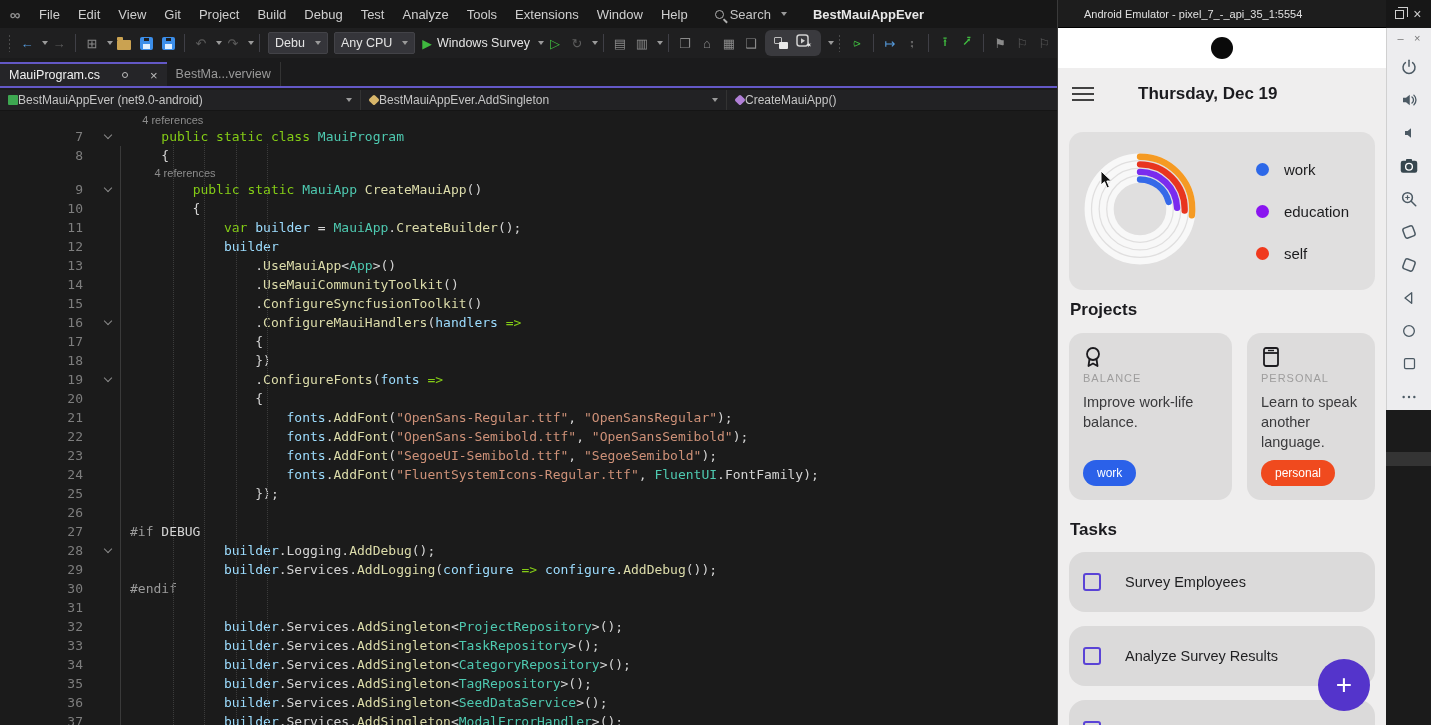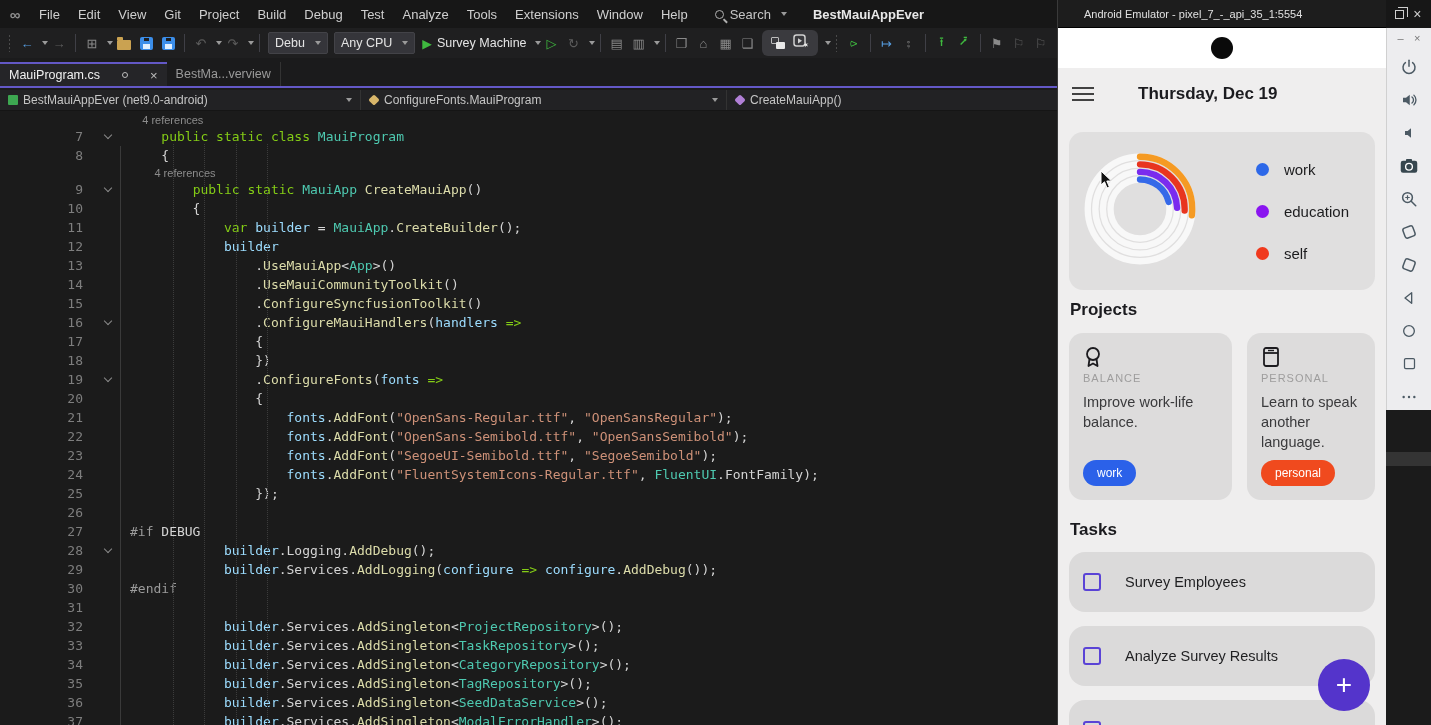--- a/index.html
+++ b/index.html
@@ -56,21 +56,21 @@
                 border-bottom:2px solid #6358c6; display:flex; align-items:flex-end; }
   .tab { height:24px; display:flex; align-items:center; padding:0 9px; font-size:12.5px; gap:22px; cursor:default; }
   .tab.active { background:#252528; border-top:2px solid #6358c6; color:#f0f0f0; }
   .tab.inactive { color:#9a9a9a; border-right:1px solid #333; }
   .tab-dot { width:6px; height:6px; border:1px solid #bdbdbd; border-radius:50%; }
   .tab-x { color:#bdbdbd; font-size:13px; }
 
   
   .vs-breadcrumb { position:absolute; left:0; top:90px; width:1057px; height:21px; background:#222224;
                    display:flex; align-items:center; font-size:12px; color:#c5c5c5; border-bottom:1px solid #151515; }
-  .bc-item { display:flex; align-items:center; gap:5px; padding:0 8px; height:100%;text-align:center; }
+  .bc-item { display:flex; align-items:center; padding:0 8px; height:100%;text-align:center; }
   .bc-div { width:1px; height:100%; background:#333; }
   .bc-flex { flex:1; }
   .ic-proj { width:10px; height:10px; background:#3da751; border-radius:1px; }
   .ic-class { width:10px; height:10px; background:#d8b66a; transform:rotate(45deg) scale(.8); border-radius:2px; }
   .ic-method { width:10px; height:10px; background:#b180d7; transform:rotate(45deg) scale(.8); border-radius:2px; }
 
   
   .vs-editor { position:absolute; left:0; top:112px; width:100%; bottom:0; background:#1b1b1b; overflow:hidden; }
   .guide { position:absolute; top:32px; bottom:0; width:0; border-left:1px dotted #3c3c3c; }
   .scopeline { position:absolute; left:120px; top:34px; bottom:0; width:0; border-left:1px solid #3a3a3a; }
@@ -199,21 +199,21 @@
       <div class="dd">
         <span>Debu</span>
         <span class="caret-dn"></span>
       </div>
       <div class="dd">
         <span>Any CPU</span>
         <span class="caret-dn"></span>
       </div>
       <div class="run-btn">
         <span class="green">▶</span>
-        <span>Survey Machine</span>
+        <span>Windows Survey</span>
       </div>
       <div class="tb-caret">
         <span class="caret-dn"></span>
       </div>
       <div class="tb-ic green">▷</div>
       <div class="tb-ic grayed">↻</div>
       <div class="tb-caret">
         <span class="caret-dn"></span>
       </div>
       <div class="tb-sep"></div>
@@ -272,21 +272,21 @@
 
   <div class="vs-breadcrumb">
     <div class="bc-item" style="width:360px;">
       <span class="ic-proj"></span>
       <span>BestMauiAppEver (net9.0-android)</span>
       <span class="caret-dn" style="margin-left:auto;"></span>
     </div>
     <div class="bc-div"></div>
     <div class="bc-item" style="width:365px;">
       <span class="ic-class"></span>
-      <span>ConfigureFonts.MauiProgram</span>
+      <span>BestMauiAppEver.AddSingleton</span>
       <span class="caret-dn" style="margin-left:auto;"></span>
     </div>
     <div class="bc-div"></div>
     <div class="bc-item bc-flex">
       <span class="ic-method"></span>
       <span>CreateMauiApp()</span>
     </div>
   </div>
 
   <div class="vs-editor">

